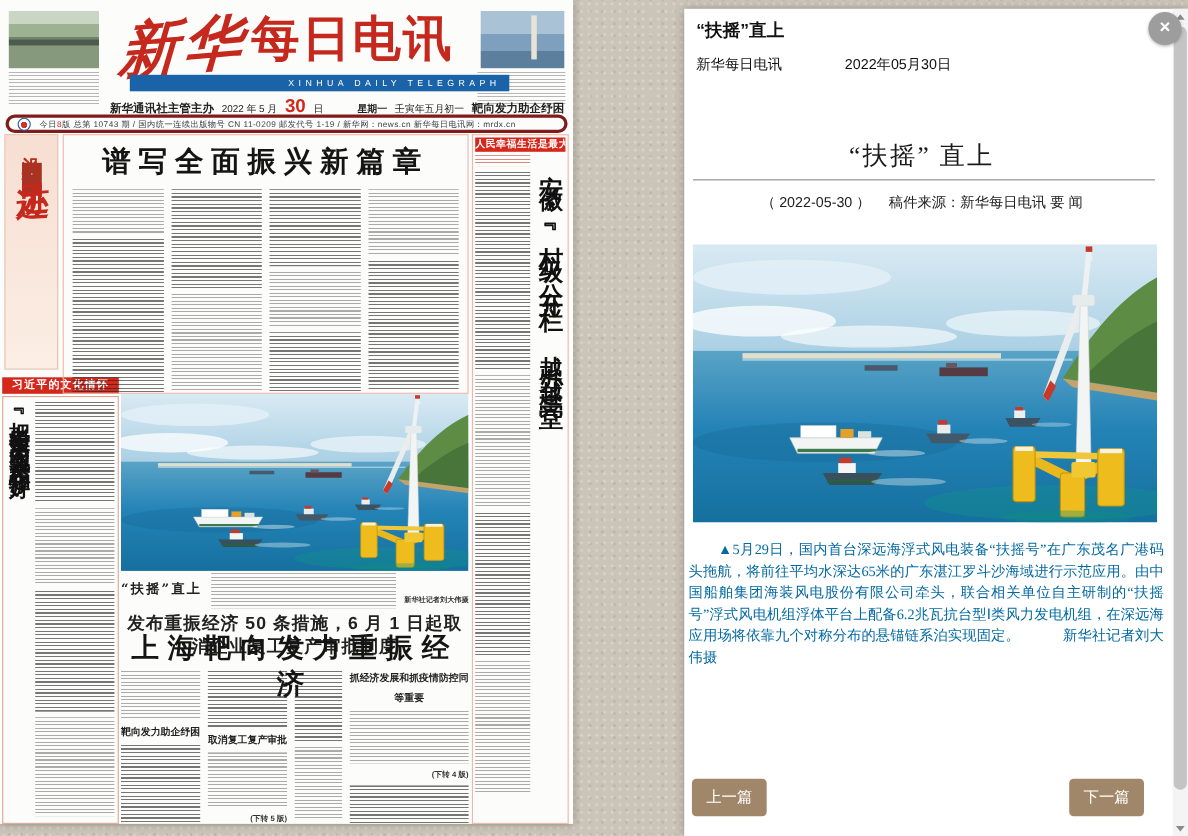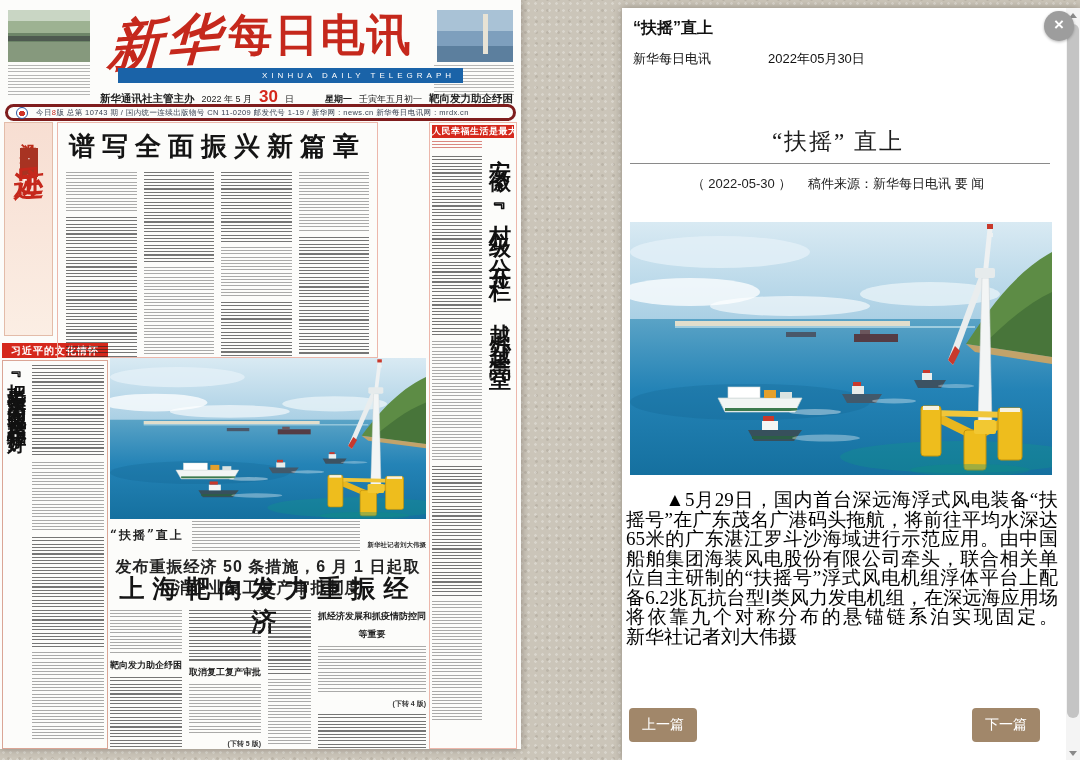--- a/index.html
+++ b/index.html
@@ -66,21 +66,21 @@
 
   .rail2-banner { position:absolute; left:2px; top:343px; width:106px; height:15px; background:#d5281c;
     color:#fff; font-weight:bold; font-size:10px; text-align:center; line-height:15px; letter-spacing:1px; }
   .rail2-box { position:absolute; left:2px; top:360px; width:106px; height:389px; border:1px solid #daa595;
     display:flex; padding:4px 3px; gap:4px; }
   .rail2-headline { font-family:"DejaVu Serif", serif; font-size:19px; font-weight:bold; color:#111;
     letter-spacing:.18em; line-height:1.15; }
   .rail2-text { flex:1; display:flex; flex-direction:column; gap:5px; }
 
   
-  .main-top { position:absolute; left:57px; top:122px; width:321px; height:236px; border:1px solid #ecb7ab; padding:6px 8px; }
+  .main-top { position:absolute; left:57px; top:122px; width:369px; height:236px; border:1px solid #ecb7ab; padding:6px 8px; }
   .headline1 { font-family:"DejaVu Serif", serif; font-size:26px; font-weight:bold; color:#141414;
     text-align:center; letter-spacing:7px; }
   .cols { display:flex; gap:7px; margin-top:8px; }
   .col { flex:1; display:flex; flex-direction:column; gap:5px; }
 
   
   .np-mainphoto { position:absolute; left:110px; top:358px; width:316px; height:161px; }
   .np-capline { position:absolute; left:110px; top:521px; width:316px; height:32px; display:flex; gap:8px; }
   .np-captitle { font-family:"DejaVu Serif", serif; font-weight:bold; font-size:12px; letter-spacing:2px;
     color:#222; white-space:nowrap; padding-top:6px; }
@@ -109,21 +109,21 @@
   .reader { position:absolute; left:622px; top:8px; width:458px; height:752px; background:#fff;
     box-shadow:0 0 8px rgba(60,50,40,.4); }
   .rd-title { position:absolute; left:11px; top:10px; font-size:16px; font-weight:bold; color:#111; }
   .rd-srcrow { position:absolute; left:11px; top:42px; display:flex; gap:57px; font-size:13px; color:#111; }
   .rd-article-title { position:absolute; left:0; top:118px; width:432px; text-align:center;
     font-family:"Liberation Serif", serif; font-size:23px; font-weight:normal; color:#1a1a1a; letter-spacing:2px; }
   .rd-hr { position:absolute; left:8px; top:155px; width:420px; border-top:1px solid #8a8a8a; }
   .rd-meta { position:absolute; left:0; top:167px; width:432px; text-align:center; font-size:13px; color:#222; }
   .rd-photo { position:absolute; left:8px; top:214px; width:422px; height:253px; }
   .rd-caption { position:absolute; left:4px; top:482px; width:432px;
-    font-family:"Liberation Serif", serif; font-size:19px; line-height:19.5px; color:#000000;
+    font-family:"Liberation Serif", serif; font-size:13px; line-height:19.5px; color:#0369a1;
     text-align:justify; }
   .rd-btn { position:absolute; top:700px; background:#a1876a; color:#fff; font-size:14px;
     padding:8px 13px; border-radius:4px; border:none; cursor:pointer; font-family:inherit; }
   .rd-btn-prev { left:7px; }
   .rd-btn-next { right:40px; }
 
   
   .scrollbar { position:absolute; right:0; top:0; width:14px; height:100%; background:#f4f4f4; }
   .sb-arrow { position:absolute; left:0; width:14px; height:14px; display:flex; align-items:center; justify-content:center; }
   .sb-arrow.up { top:0; } .sb-arrow.down { bottom:0; }

